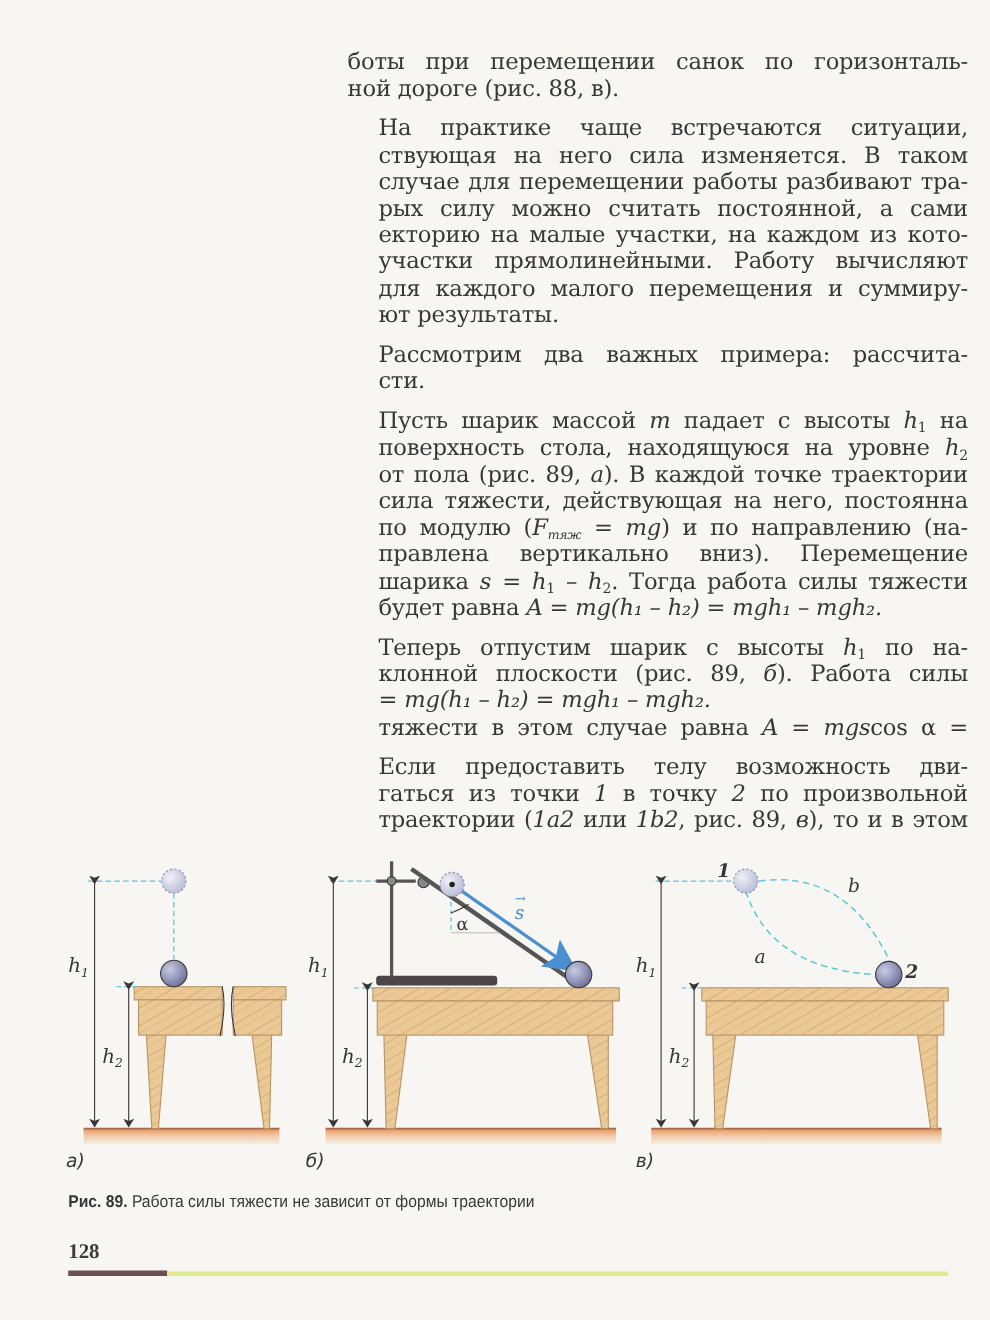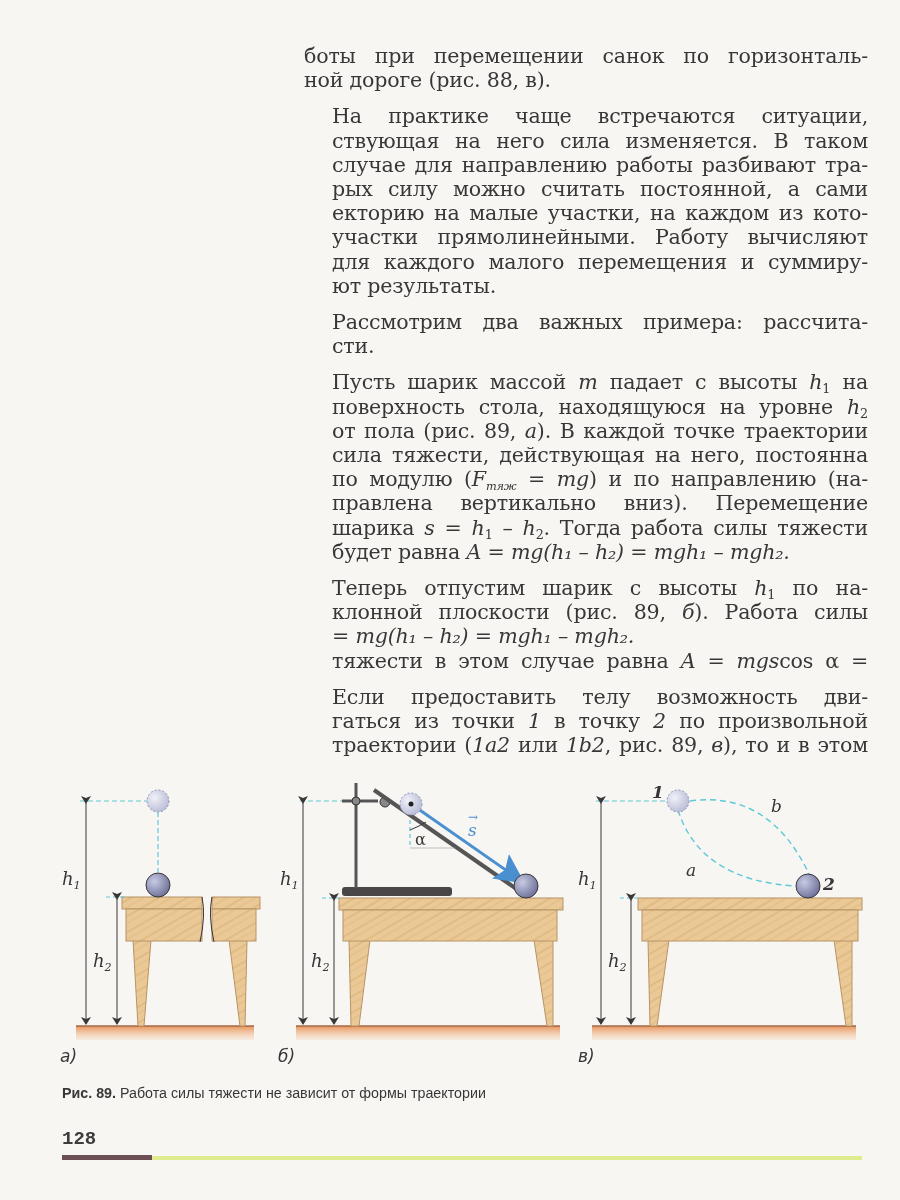--- a/index.html
+++ b/index.html
@@ -5,21 +5,21 @@
   html, body { margin: 0; padding: 0; }
   body {
     width: 900px; height: 1200px; overflow: hidden;
     background: #f7f6f3;
     position: relative;
     font-family: "DejaVu Serif", "Liberation Serif", serif;
     color: #3a3638;
   }
   .text-col {
     position: absolute;
-    left: 304px; top: 44px;
+    left: 316px; top: 44px;
     width: 564px;
     font-size: 20.6px;
     line-height: 24.2px;
     letter-spacing: -0.2px;
   }
   .para { margin: 0; text-align: justify; }
   .para.indent { text-indent: 28px; margin-top: 12px; }
   .para .line { display: block; text-align: justify; text-align-last: justify; white-space: nowrap; }
   .para .line.last { text-align-last: left; }
   .i { font-style: italic; }
@@ -31,21 +31,21 @@
   }
   .caption {
     position: absolute; left: 62px; top: 1084px;
     font-family: "Liberation Sans", "DejaVu Sans", sans-serif;
     font-size: 15.5px; color: #3a3638;
     transform: scaleX(0.92); transform-origin: left center;
   }
   .caption b { font-weight: bold; }
   .page-num {
     position: absolute; left: 62px; top: 1128px;
-    font-family: Liberation Mono, monospace;
+    font-family: Liberation Serif, serif;
     font-size: 19px; font-weight: bold; color: #3f3a3c;
   }
   .footer-bar-dark {
     position: absolute; left: 62px; top: 1155px; width: 90px; height: 5px; background: #6b4f55;
   }
   .footer-bar-light {
     position: absolute; left: 152px; top: 1156px; width: 710px; height: 4px; background: #dfeb8c;
   }
 </style>
 </head>
@@ -54,21 +54,21 @@
 <div class="text-col">
 
   <p class="para">
     <span class="line">боты при перемещении санок по горизонталь-</span>
     <span class="line last"><span>ной дороге (рис. 88, в).</span></span>
   </p>
 
   <p class="para indent">
     <span class="line">На практике чаще встречаются ситуации,</span>
     <span class="line">ствующая на него сила изменяется. В таком</span>
-    <span class="line">случае для направлению работы разбивают тра-</span>
+    <span class="line">случае для перемещении работы разбивают тра-</span>
     <span class="line">рых силу можно считать постоянной, а сами</span>
     <span class="line">екторию на малые участки, на каждом из кото-</span>
     <span class="line">участки прямолинейными. Работу вычисляют</span>
     <span class="line">для каждого малого перемещения и суммиру-</span>
     <span class="line last">ют результаты.</span>
   </p>
 
   <p class="para indent">
     <span class="line">Рассмотрим два важных примера: рассчита-</span>
     <span class="line last">сти.</span>

